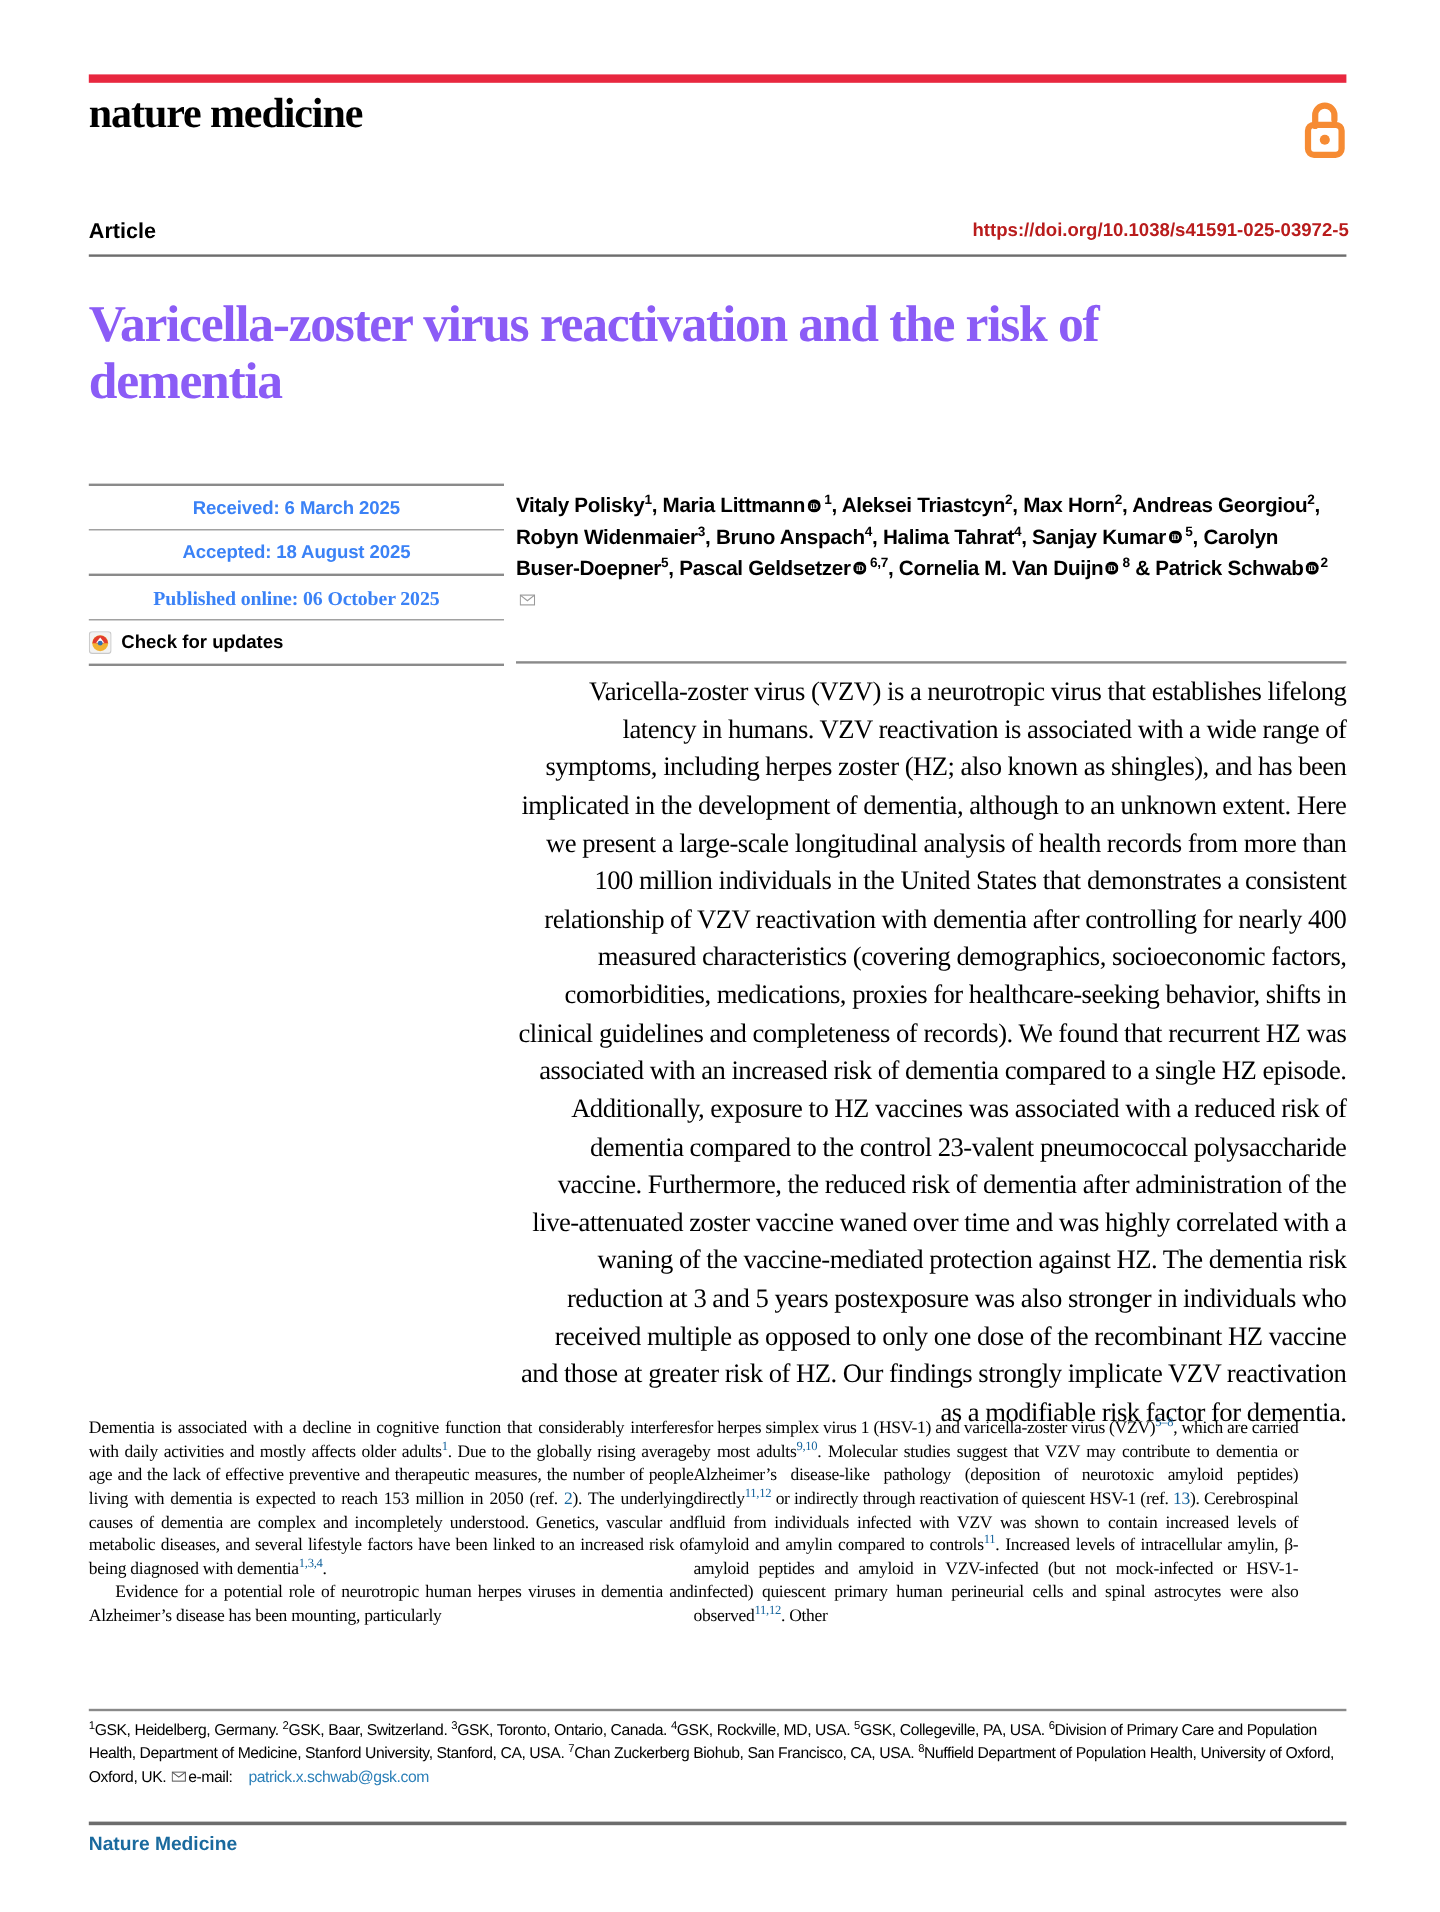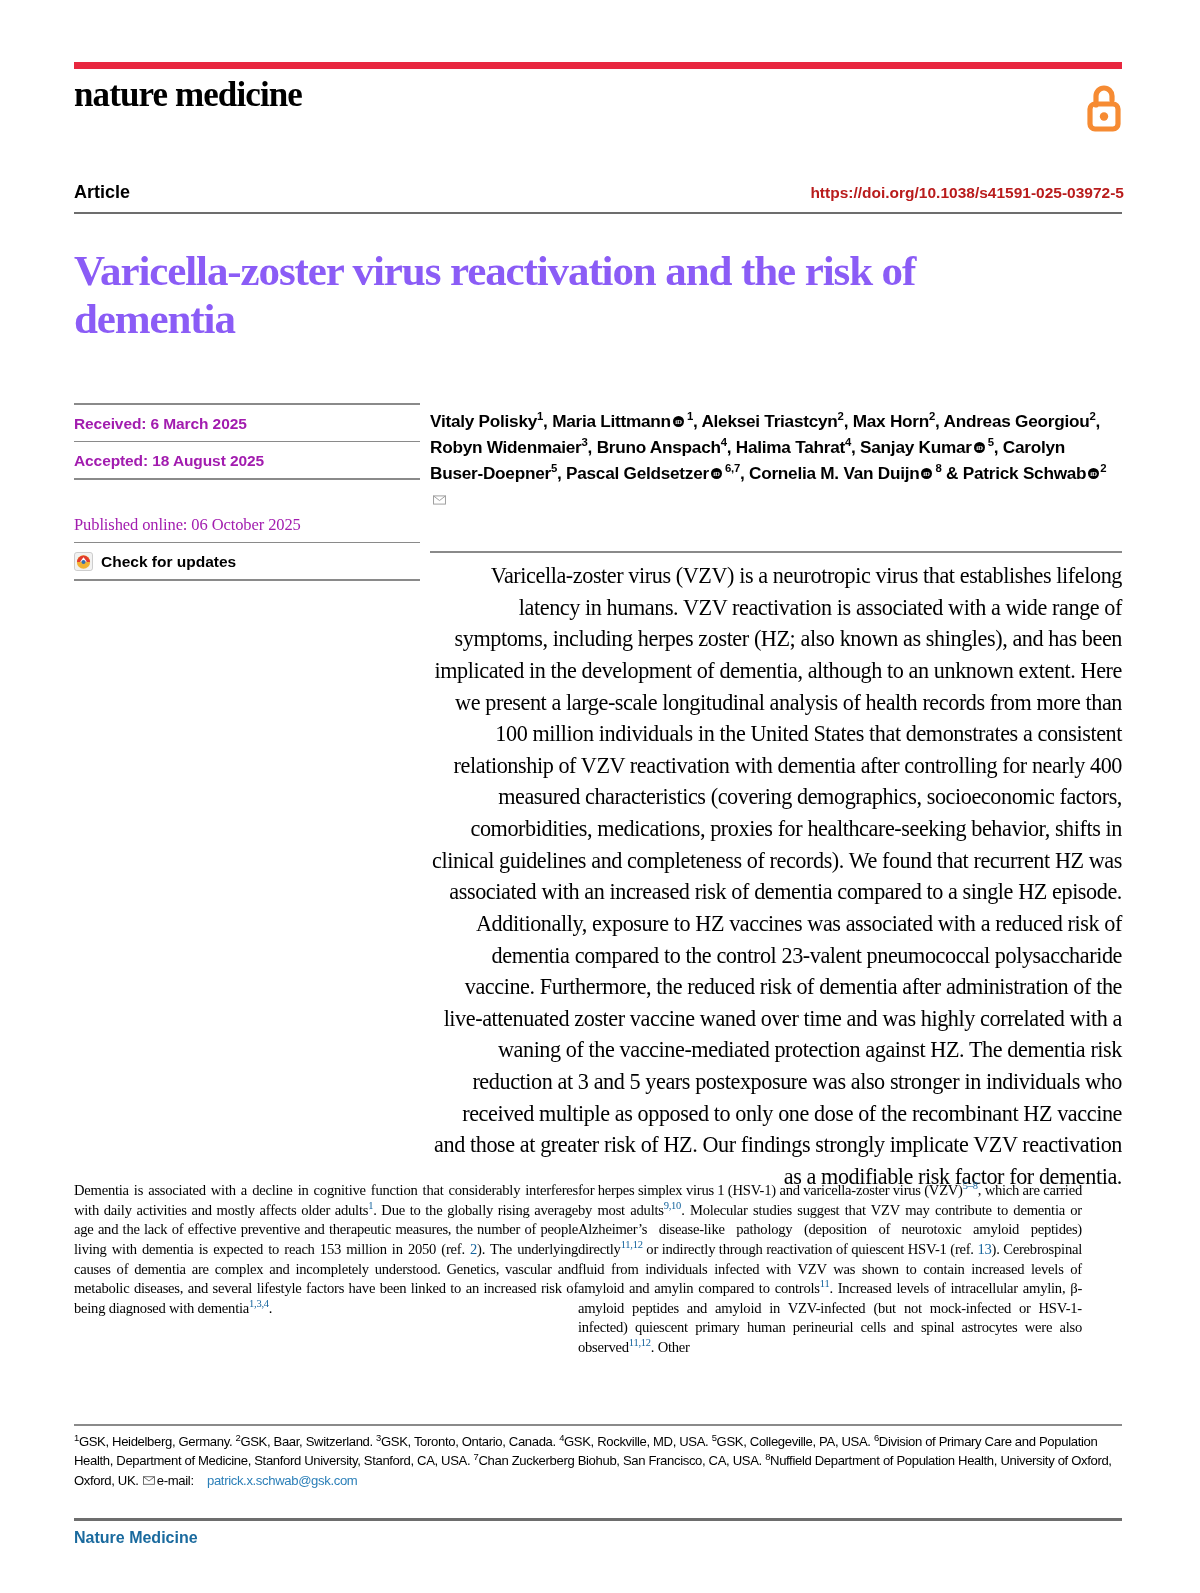--- a/index.html
+++ b/index.html
@@ -91,30 +91,30 @@
   }
   .meta-line {
     height: 1.5px;
     background: #8a8a8a;
     width: 100%;
   }
   .meta-item {
     font-family: "Liberation Sans", sans-serif;
     font-weight: bold;
     font-size: 15.5px;
-    color: #a21caf;
+    color: #3b82f6;
     padding: 10px 0 8px 0;
     letter-spacing: -0.1px;
+    text-align: center;
   }
   .meta-item.serif {
     font-family: "Liberation Serif", serif;
-    font-weight: normal;
+    font-weight: bold;
     font-size: 16.5px;
     padding: 9px 0 7px 0;
-    margin-top: 26px;
   }
   .meta-check {
     display: flex;
     align-items: center;
     gap: 8px;
     padding: 9px 0 8px 0;
   }
   .crossmark {
     width: 19px; height: 19px;
     flex: 0 0 auto;
@@ -317,20 +317,21 @@
         <path d="M0.6 0.6 L7 5.6 L13.4 0.6" fill="none" stroke="#999" stroke-width="1"></path>
       </svg></div>
 
   <div class="hr-abstract"></div>
 
   <div class="abstract">Varicella-zoster virus (VZV) is a neurotropic virus that establishes lifelong latency in humans. VZV reactivation is associated with a wide range of symptoms, including herpes zoster (HZ; also known as shingles), and has been implicated in the development of dementia, although to an unknown extent. Here we present a large-scale longitudinal analysis of health records from more than 100 million individuals in the United States that demonstrates a consistent relationship of VZV reactivation with dementia after controlling for nearly 400 measured characteristics (covering demographics, socioeconomic factors, comorbidities, medications, proxies for healthcare-seeking behavior, shifts in clinical guidelines and completeness of records). We found that recurrent HZ was associated with an increased risk of dementia compared to a single HZ episode. Additionally, exposure to HZ vaccines was associated with a reduced risk of dementia compared to the control 23-valent pneumococcal polysaccharide vaccine. Furthermore, the reduced risk of dementia after administration of the live-attenuated zoster vaccine waned over time and was highly correlated with a waning of the vaccine-mediated protection against HZ. The dementia risk reduction at 3 and 5 years postexposure was also stronger in individuals who received multiple as opposed to only one dose of the recombinant HZ vaccine and those at greater risk of HZ. Our findings strongly implicate VZV reactivation as a modifiable risk factor for dementia.</div>
 
   <div class="body-cols">
     <div class="body-col">
         <p>Dementia is associated with a decline in cognitive function that considerably interferes with daily activities and mostly affects older adults<span class="ref">1</span>. Due to the globally rising average age and the lack of effective preventive and therapeutic measures, the number of people living with dementia is expected to reach 153 million in 2050 (ref. <span class="refi">2</span>). The underlying causes of dementia are complex and incompletely understood. Genetics, vascular and metabolic diseases, and several lifestyle factors have been linked to an increased risk of being diagnosed with dementia<span class="ref">1,3,4</span>.</p>
+        <p class="indent">Evidence for a potential role of neurotropic human herpes viruses in dementia and Alzheimer’s disease has been mounting, particularly</p>
       </div>
     <div class="body-col">
         <p>for herpes simplex virus 1 (HSV-1) and varicella-zoster virus (VZV)<span class="ref">5–8</span>, which are carried by most adults<span class="ref">9,10</span>. Molecular studies suggest that VZV may contribute to dementia or Alzheimer’s disease-like pathology (deposition of neurotoxic amyloid peptides) directly<span class="ref">11,12</span> or indirectly through reactivation of quiescent HSV-1 (ref. <span class="refi">13</span>). Cerebrospinal fluid from individuals infected with VZV was shown to contain increased levels of amyloid and amylin compared to controls<span class="ref">11</span>. Increased levels of intracellular amylin, β-amyloid peptides and amyloid in VZV-infected (but not mock-infected or HSV-1-infected) quiescent primary human perineurial cells and spinal astrocytes were also observed<span class="ref">11,12</span>. Other</p>
       </div>
   </div>
 
   <div class="hr-affil"></div>
   <div class="affiliations"><sup>1</sup>GSK, Heidelberg, Germany. <sup>2</sup>GSK, Baar, Switzerland. <sup>3</sup>GSK, Toronto, Ontario, Canada. <sup>4</sup>GSK, Rockville, MD, USA. <sup>5</sup>GSK, Collegeville, PA, USA. <sup>6</sup>Division of Primary Care and Population Health, Department of Medicine, Stanford University, Stanford, CA, USA. <sup>7</sup>Chan Zuckerberg Biohub, San Francisco, CA, USA. <sup>8</sup>Nuffield Department of Population Health, University of Oxford, Oxford, UK. <svg class="env-small" viewBox="0 0 14 10">
         <rect x="0.6" y="0.6" width="12.8" height="8.8" fill="none" stroke="#555" stroke-width="1"></rect>
         <path d="M0.6 0.6 L7 5.6 L13.4 0.6" fill="none" stroke="#555" stroke-width="1"></path>

